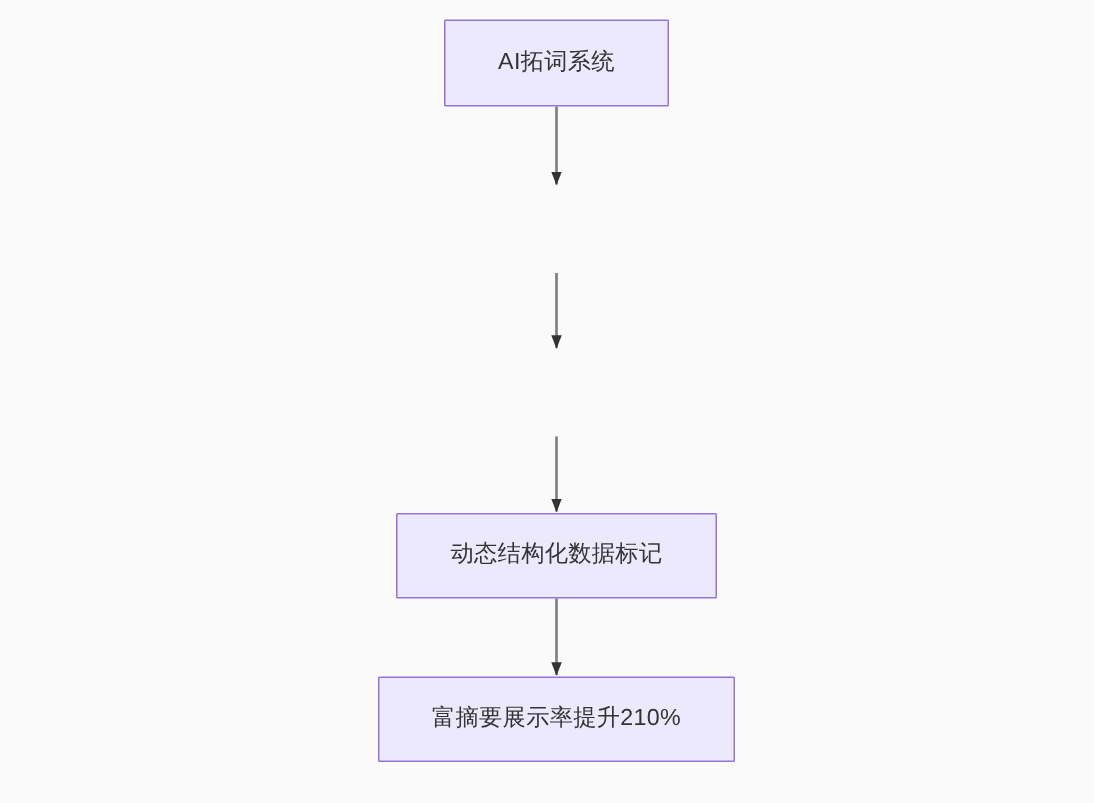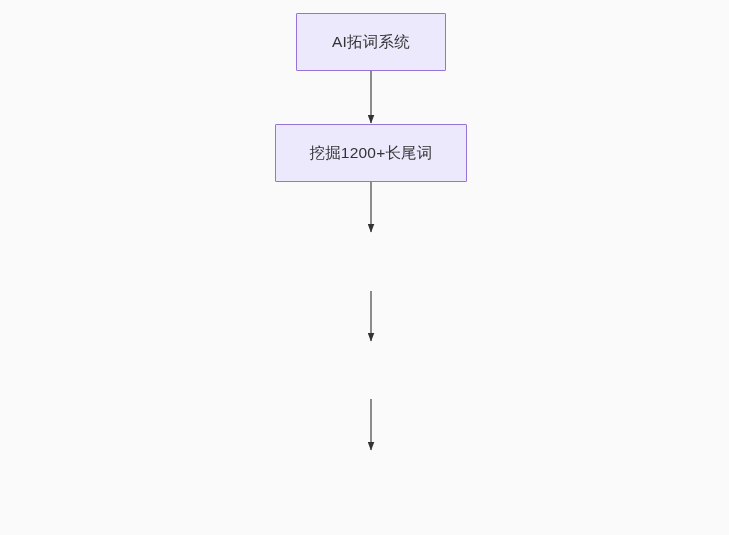--- a/index.html
+++ b/index.html
@@ -78,20 +78,23 @@
     </g>
     <g>
       <line x1="371" y1="399" x2="371" y2="450" stroke="#7f7f7f" stroke-width="1.8" marker-end="url(#arrowhead)"></line>
     </g>
   </svg>
 
   <div class="node node-1">
     <span class="node-label">AI拓词系统</span>
   </div>
 
-  <div class="node node-2">
-    <span class="node-label">挖掘1200+长尾词</span>
+
+
+  <div class="node node-4">
+    <span class="node-label">动态结构化数据标记</span>
   </div>
 
-
-
+  <div class="node node-5">
+    <span class="node-label">富摘要展示率提升210%</span>
+  </div>
 
 </div>
 
 </body></html>

